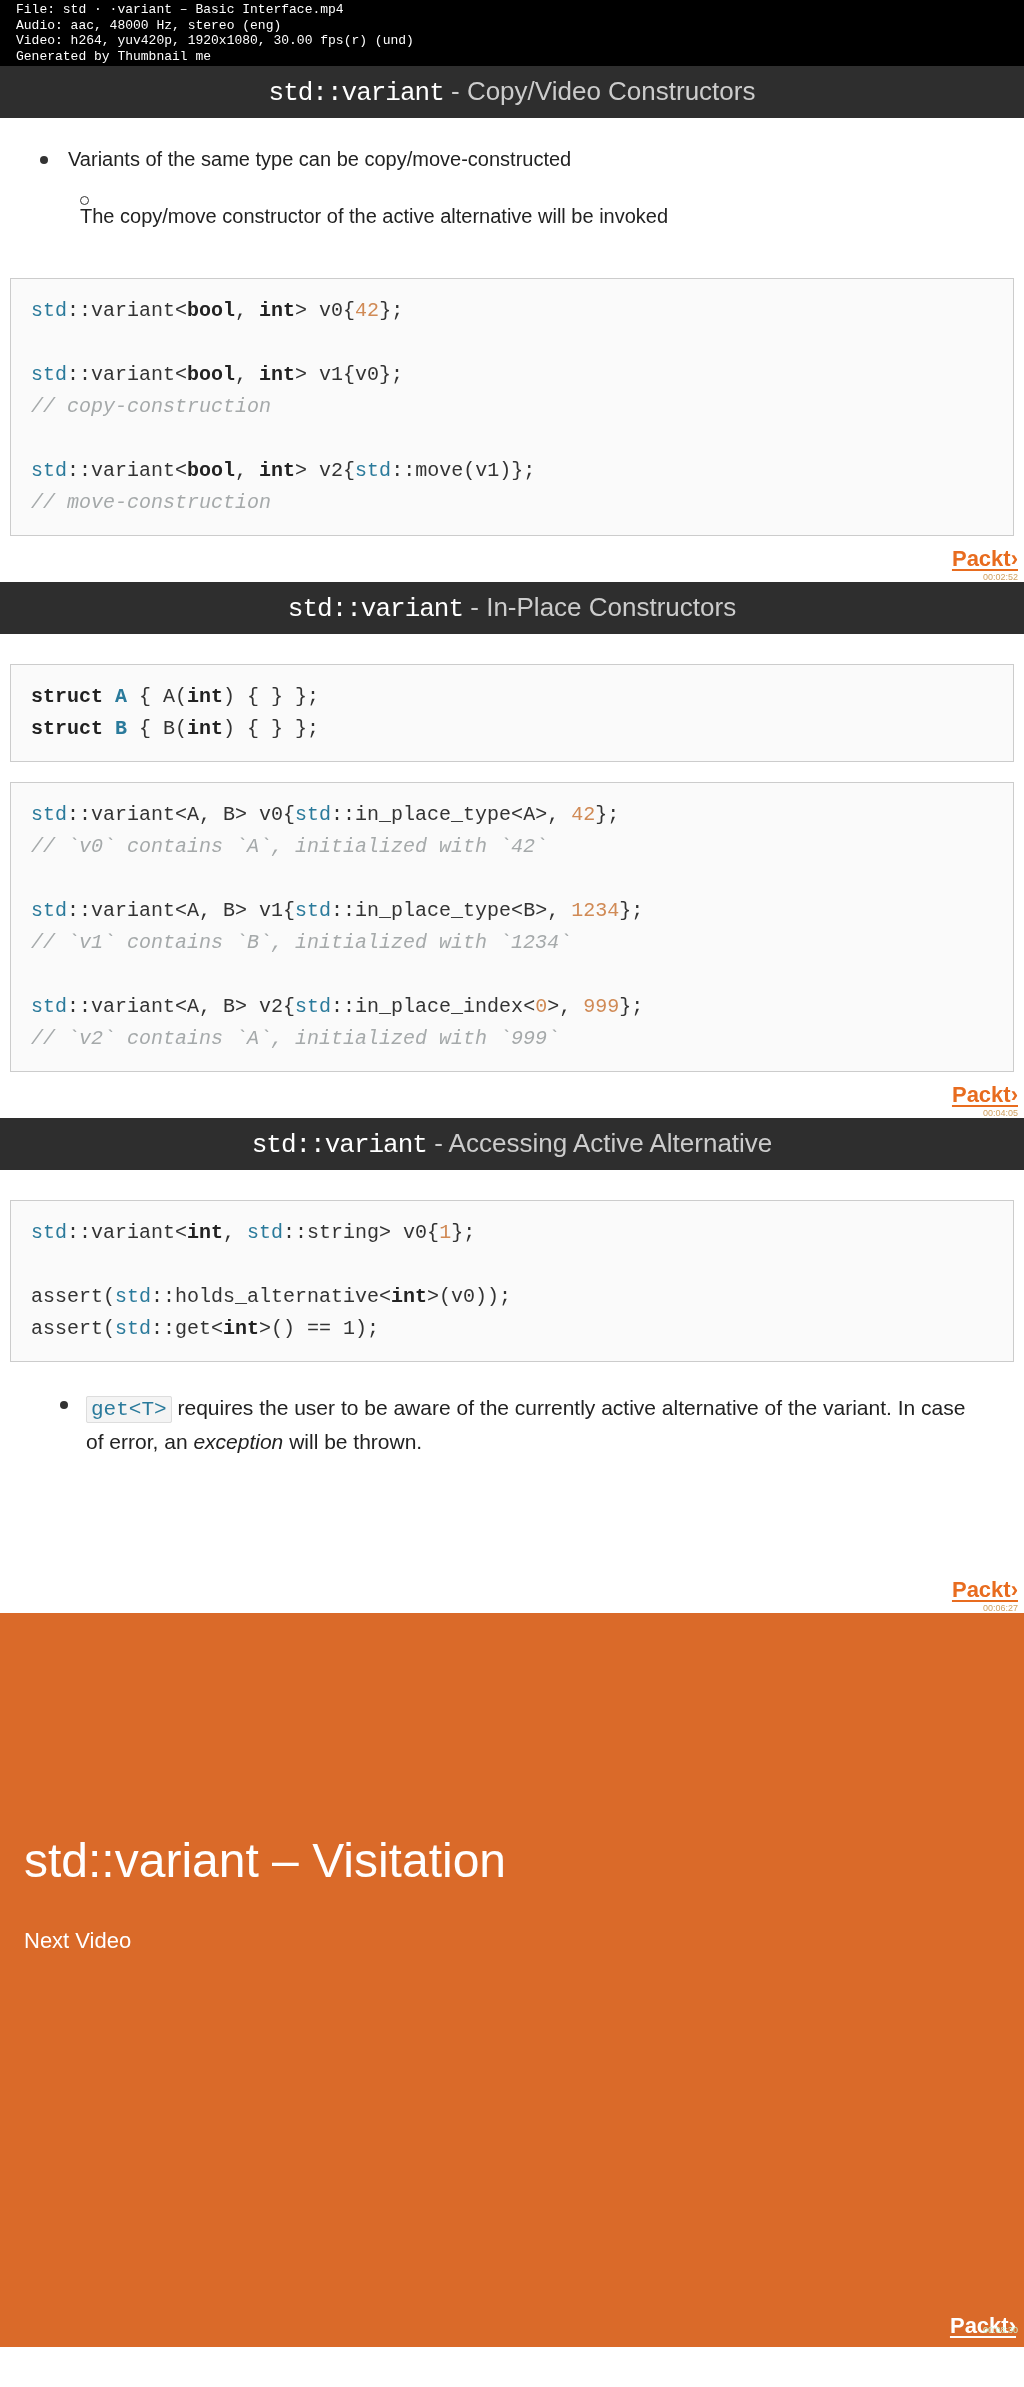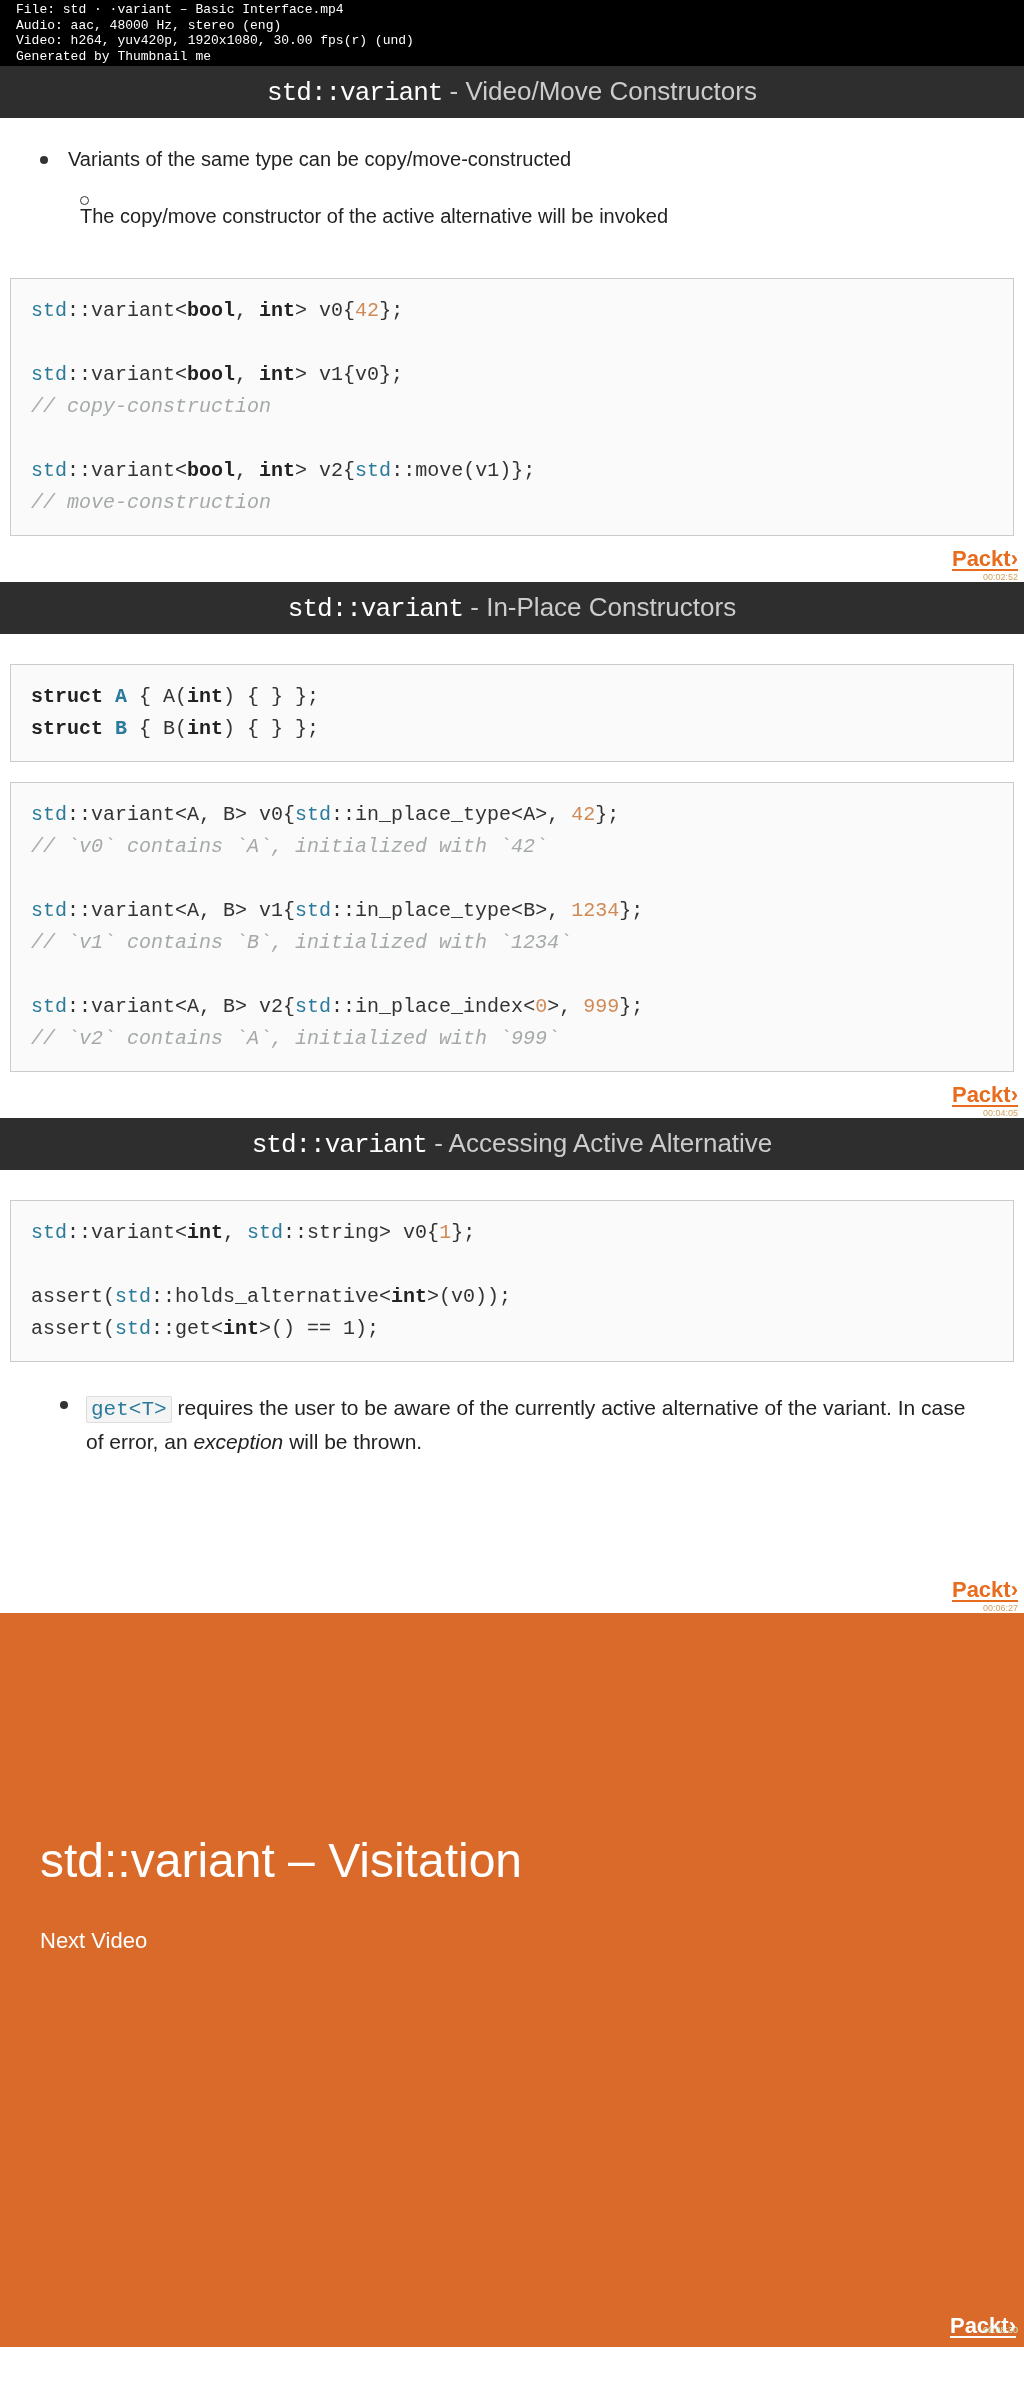--- a/index.html
+++ b/index.html
@@ -21,39 +21,39 @@
 .kw-num { color: #d08a55; }
 .kw-cmt { color: #a5a9aa; font-style: italic; }
 .kw-idx { color: #d08a55; }
 .brand-row { text-align: right; padding: 0 6px 0 0; }
 .brand { font-family: Arial; font-size: 22px; font-weight: bold; color: #e86c1f; text-decoration: underline; text-underline-offset: 3px; }
 .timestamp { font-size: 9px; color: #d0a060; display:block; }
 .note-bullet { display: flex; padding: 20px 50px 40px 60px; }
 .note-bullet .dot { width: 8px; height: 8px; background: #333; border-radius: 50%; margin: 9px 18px 0 0; flex-shrink:0;}
 .note-bullet .txt { font-size: 21px; color: #222; line-height: 1.5; }
 .inline-code { font-family: 'Courier New', monospace; color: #2a7a9b; background: #f4f4f4; border: 1px solid #ddd; padding: 1px 4px; border-radius: 2px; }
-.orange-slide { background: #da6a29; height: 734px; position: relative; padding: 220px 40px 0 40px; }
+.orange-slide { background: #da6a29; height: 734px; position: relative; padding: 220px 40px 0 24px; }
 .orange-title { color: #fff; font-size: 48px; font-weight: 300; margin-bottom: 40px; }
 .orange-sub { color: #fff; font-size: 22px; font-weight: 300; }
 .orange-brand { position: absolute; bottom: 8px; right: 8px; font-family: Arial; font-size: 22px; font-weight: bold; color: #fff; text-decoration: underline; text-underline-offset: 3px;}
 .orange-ts { position: absolute; bottom: 12px; right: 6px; font-size: 9px; color: #cceecc;}
 em { font-style: italic; }
 </style>
 </head>
 <body>
 
 <div class="meta-block">
   <div>File: std · ·variant – Basic Interface.mp4</div>
   <div>Audio: aac, 48000 Hz, stereo (eng)</div>
   <div>Video: h264, yuv420p, 1920x1080, 30.00 fps(r) (und)</div>
   <div>Generated by Thumbnail me</div>
 </div>
 
 <div class="section-title">
-  <span class="hl">std::variant</span><span>  -  Video/Move Constructors</span>
+  <span class="hl">std::variant</span><span>  -  Copy/Video Constructors</span>
 </div>
 
 <div class="content">
   <div class="bullet1">
     <span class="dot"></span>
     <span class="txt">Variants of the same type can be copy/move-constructed</span>
   </div>
   <div class="bullet2">
     <span class="circ"></span>
     <span class="txt">The copy/move constructor of the active alternative will be invoked</span>

